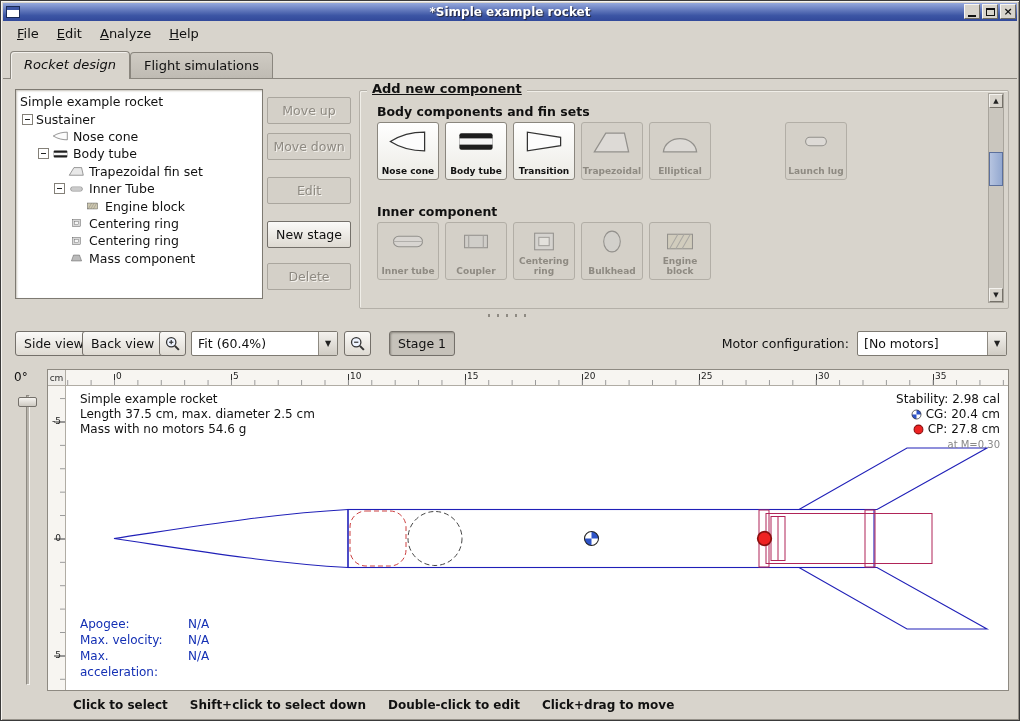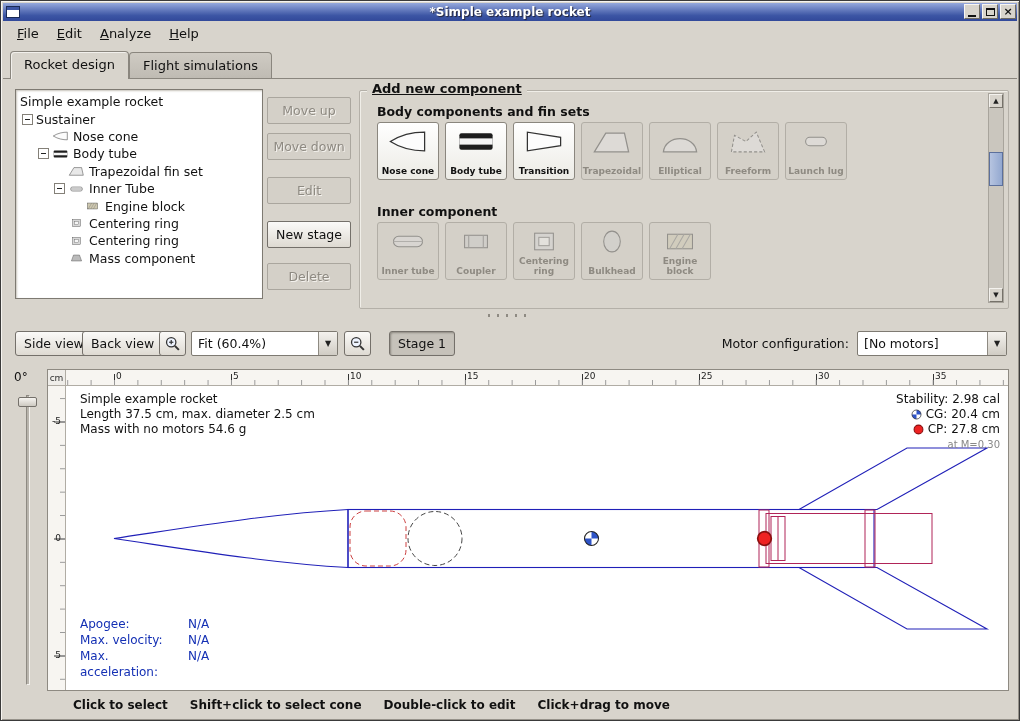--- a/index.html
+++ b/index.html
@@ -19,21 +19,21 @@
 
 
 .menubar{position:absolute;left:2px;top:20px;right:2px;height:25px;display:flex;align-items:center;padding-left:6px;gap:2px;}
 .menu-item{display:inline-block;padding:3px 8px;cursor:default;}
 .menu-item::first-letter{text-decoration:underline;}
 
 
 .tabline{position:absolute;left:2px;right:2px;top:77px;height:1px;background:#8a867e;z-index:1;}
 .tabs{position:absolute;left:2px;top:46px;height:32px;display:flex;align-items:flex-end;padding-left:7px;z-index:2;}
 .tab{border:1px solid #8a867e;border-bottom:none;border-radius:4px 4px 0 0;padding:5px 13px;background:linear-gradient(#cfcbc3,#bfbbb3);margin-bottom:1px;position:relative;}
-.tab.active{background:#d8d4cc;margin-bottom:0;padding-bottom:7px;z-index:3;box-shadow:inset 1px 1px 0 #f2f0ec;}
+.tab.active{background:#d8d4cc;margin-bottom:0;padding-bottom:7px;z-index:3;box-shadow:inset 1px 1px 0 #f2f0ec;font-style:italic;}
 
 
 .tree{position:absolute;left:14px;top:88px;width:248px;height:210px;background:#fff;border:1px solid #7e7a72;box-shadow:inset 1px 1px 2px #c8c4bc;padding:3px 0;overflow:hidden;font-size:12.5px;}
 .trow{display:flex;align-items:center;height:17.4px;white-space:nowrap;}
 .thandle{width:11px;height:11px;border:1px solid #848078;background:#fff;margin-right:3px;position:relative;flex:0 0 auto;}
 .thandle::before{content:"";position:absolute;left:2px;right:2px;top:4px;height:1px;background:#222;}
 .ti{width:17px;height:12px;margin-right:4px;flex:0 0 auto;}
 
 
 .btn{position:absolute;left:266px;width:84px;height:27px;background:linear-gradient(#fbfaf8,#dedad2);border:1px solid #74706a;border-radius:2px;font-size:12.5px;display:flex;align-items:center;justify-content:center;}
@@ -297,26 +297,20 @@
           <use href="#sy-trapfin"></use>
         </svg>
         <span class="plabel">Trapezoidal</span>
       </div>
     <div class="pbtn disabled" style="left:290px;top:41px">
         <svg class="picon">
           <use href="#sy-ellipfin"></use>
         </svg>
         <span class="plabel">Elliptical</span>
       </div>
-    <div class="pbtn disabled" style="left:358px;top:41px">
-        <svg class="picon">
-          <use href="#sy-freefin"></use>
-        </svg>
-        <span class="plabel">Freeform</span>
-      </div>
     <div class="pbtn disabled" style="left:426px;top:41px">
         <svg class="picon">
           <use href="#sy-launchlug"></use>
         </svg>
         <span class="plabel">Launch lug</span>
       </div>
 
     <span class="psec" style="left:18px;top:123px">Inner component</span>
 
     <div class="pbtn disabled" style="left:18px;top:141px">
@@ -470,18 +464,18 @@
         <div class="frow">
             <span class="flab">Max. acceleration:</span>
             <span>N/A</span>
           </div>
       </div>
     </div>
   </div>
 
   <div class="hints">
     <span>Click to select</span>
-    <span>Shift+click to select cone</span>
+    <span>Shift+click to select down</span>
     <span>Double-click to edit</span>
     <span>Click+drag to move</span>
   </div>
 
 </div>
 
 </body></html>

